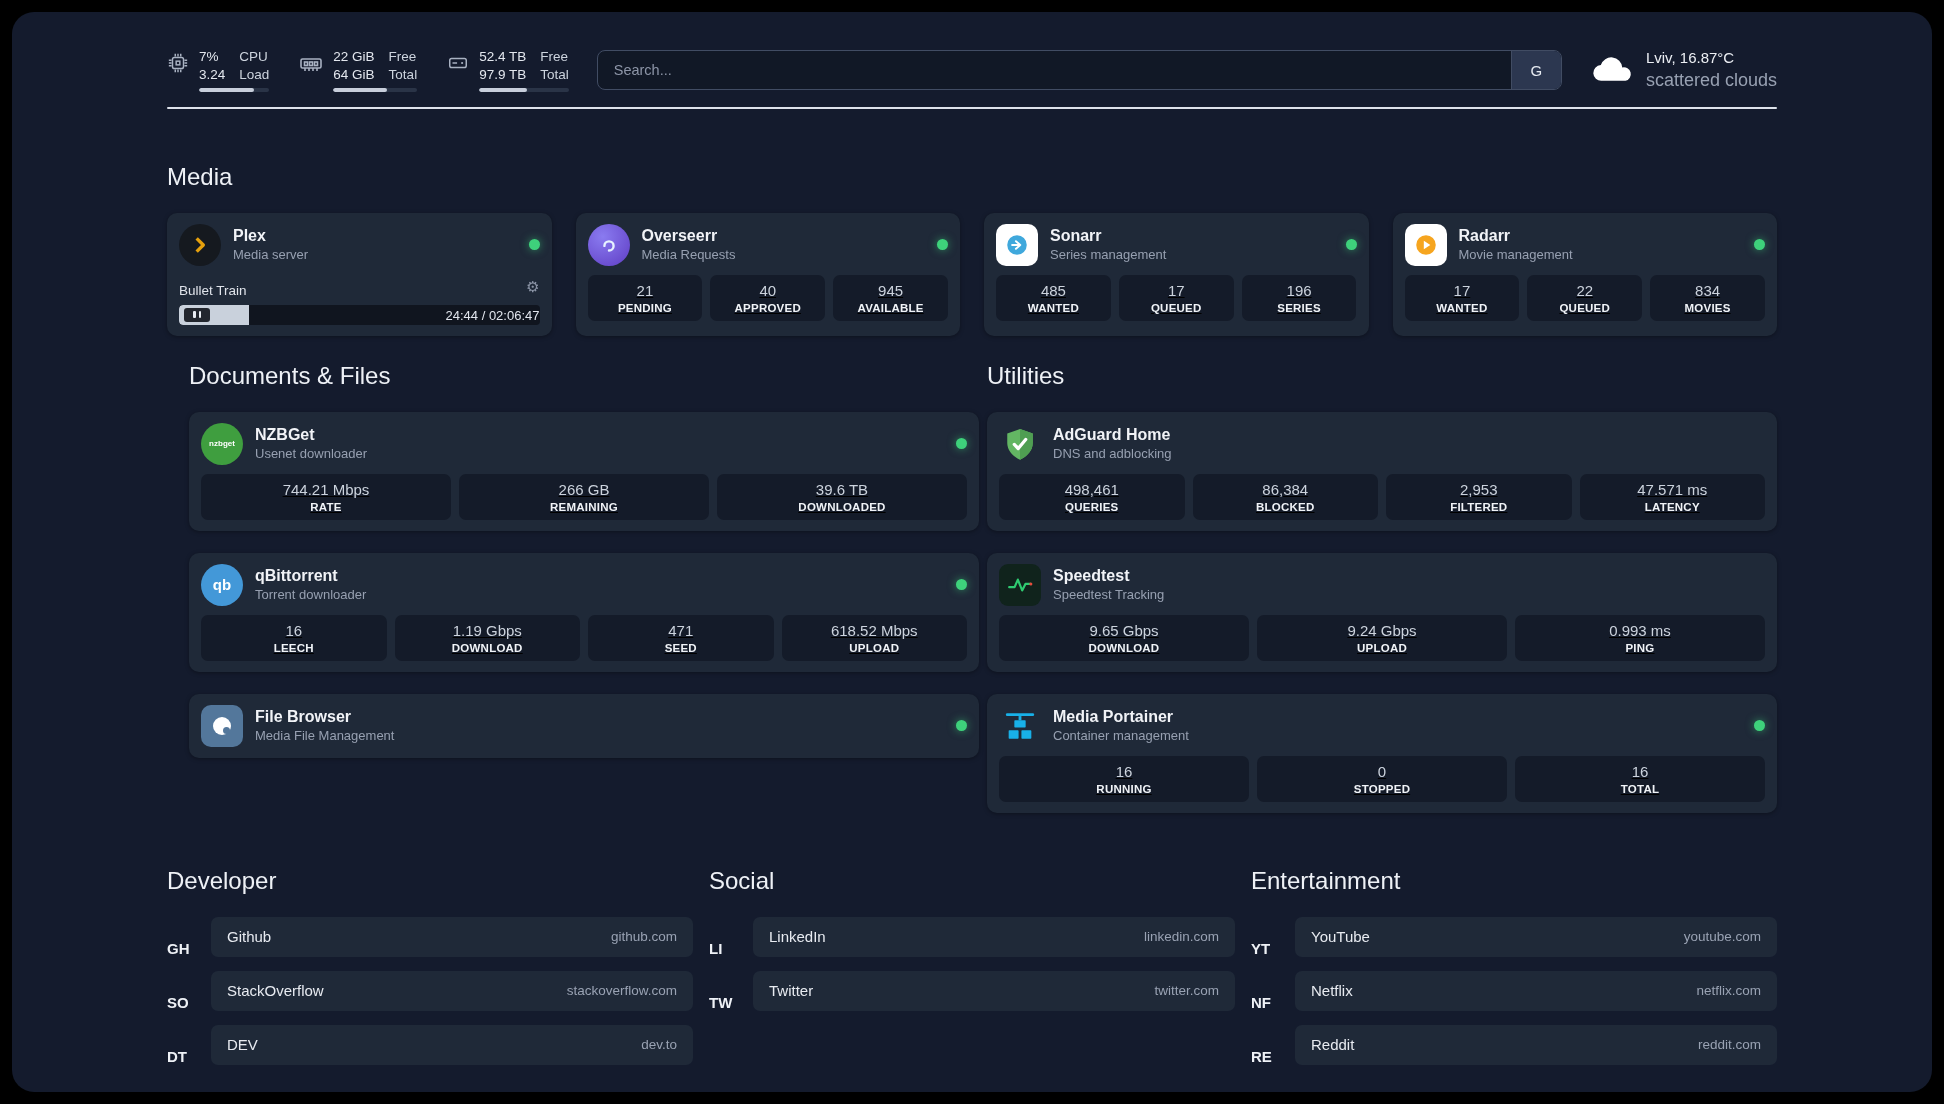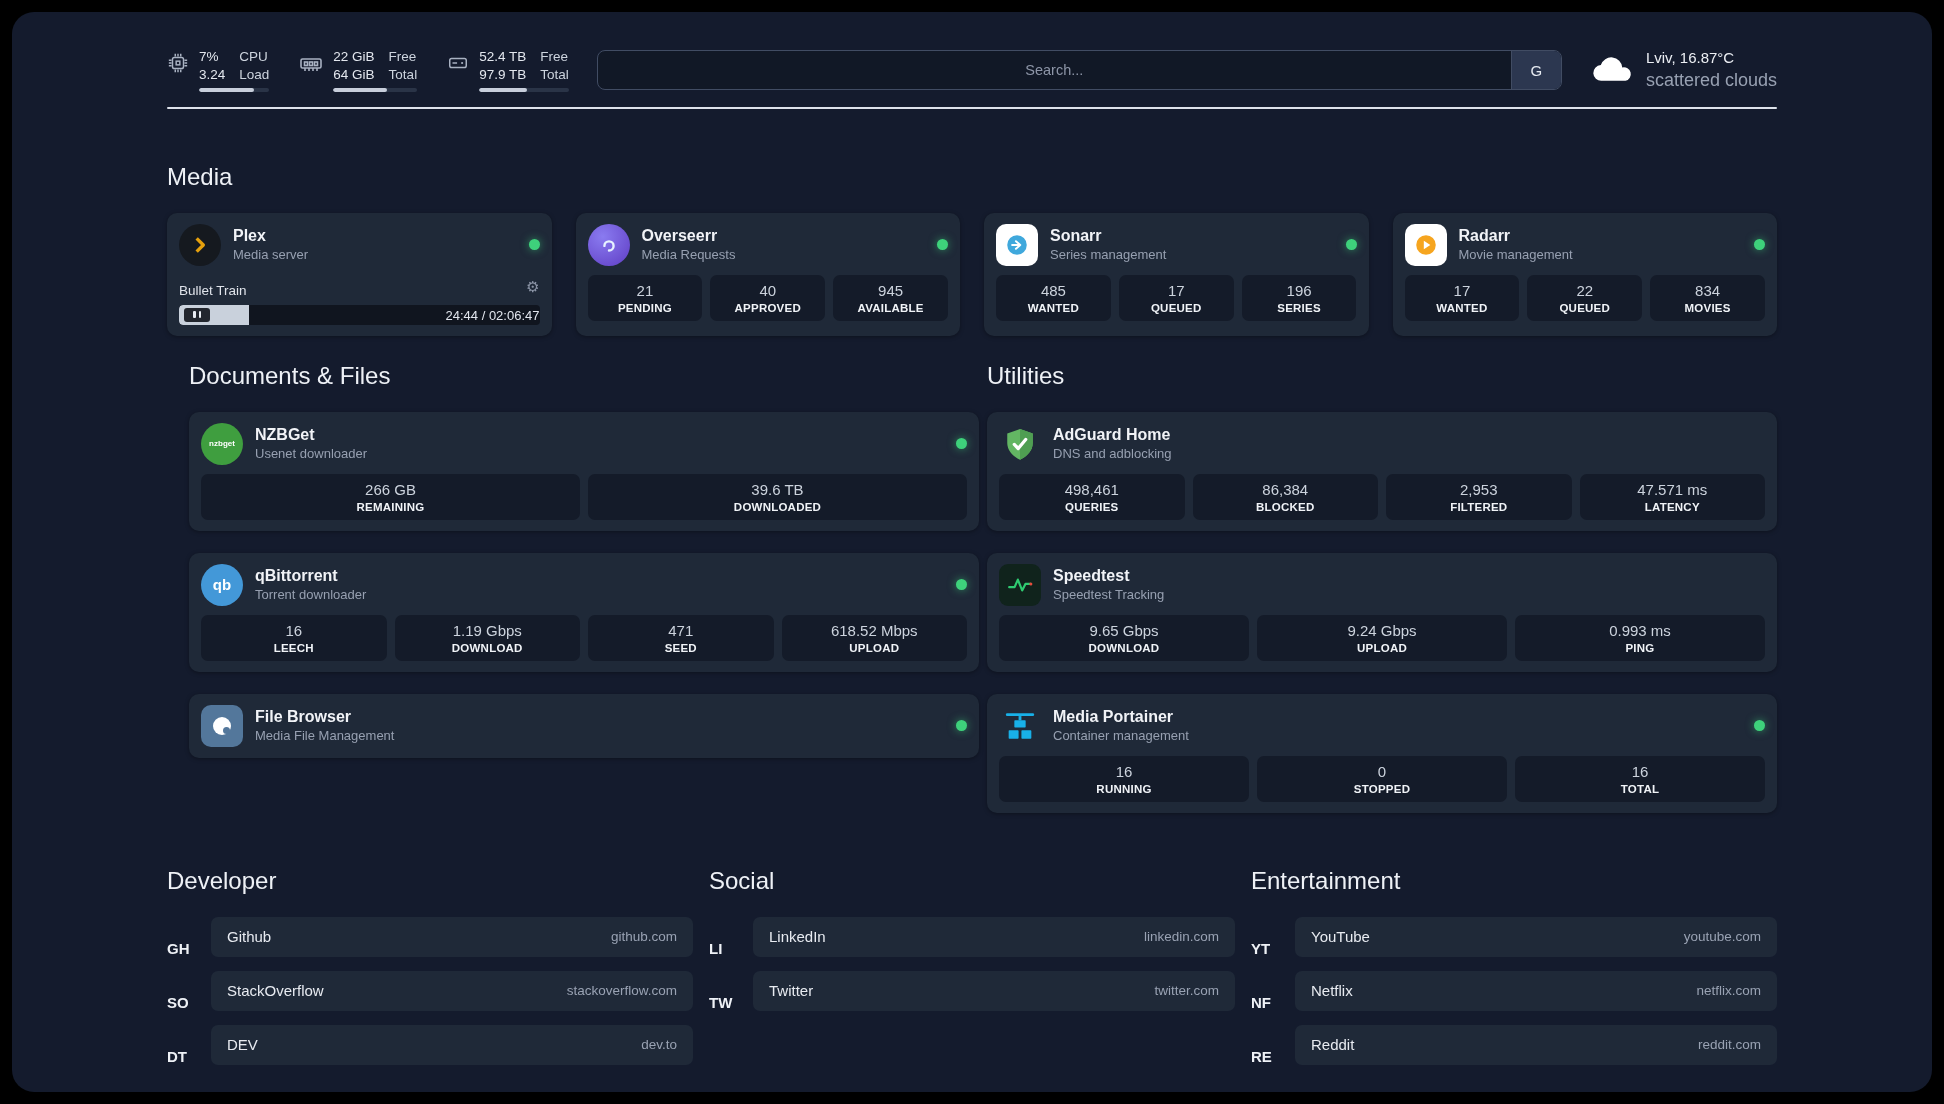--- a/index.html
+++ b/index.html
@@ -23,21 +23,21 @@
   .sys-cols { display:flex; gap:14px; }
   .sys-col { display:flex; flex-direction:column; font-size:13.5px; line-height:1.3; }
   .sys-col .v1 { color:#e3e7ee; }
   .sys-col .v2 { color:#cdd4de; }
   .sys-bar { height:4px; background:#2a3447; border-radius:2px; margin-top:5px; overflow:hidden; }
   .sys-bar i { display:block; height:100%; background:#c7cedb; border-radius:2px; }
 
   .search { flex:1; display:flex; margin:0 28px; height:40px; border:1px solid #414c63;
             border-radius:8px; background:#111826; overflow:hidden; }
   .search input { flex:1; background:transparent; border:0; outline:none; color:#d6dbe4;
-                  font-size:14.5px; padding:0 16px; font-family:inherit;text-align:center; }
+                  font-size:14.5px; padding:0 16px; font-family:inherit; }
   .search input::placeholder { color:#8d95a7; }
   .search-g { width:50px; background:#2c3750; border:0; border-left:1px solid #414c63;
               color:#e6eaf1; font-size:15px; cursor:pointer; font-family:inherit; }
 
   .weather { display:flex; align-items:center; gap:12px; }
   .weather-text { display:flex; flex-direction:column; line-height:1.35; }
   .weather-line1 { font-size:15px; color:#eceff4; }
   .weather-line2 { font-size:18px; color:#98a1b2; }
 
   .divider { border:0; height:2px; background:#dde2ea; margin:14px 0 0; border-radius:1px; }
@@ -53,21 +53,21 @@
   .card-head { display:flex; align-items:center; gap:12px; }
   .app-icon { width:42px; height:42px; border-radius:10px; display:flex;
               align-items:center; justify-content:center; flex-shrink:0; }
   .head-text { display:flex; flex-direction:column; }
   .app-name { font-size:16px; font-weight:600; color:#f1f3f7; }
   .app-sub { font-size:13px; color:#97a0b1; margin-top:2px; }
   .status-dot { width:11px; height:11px; border-radius:50%; background:#3ed17b;
                 margin-left:auto; box-shadow:0 0 8px rgba(62,209,123,.6); flex-shrink:0; }
 
   .tiles { display:flex; gap:8px; margin-top:9px; }
-  .tile { flex:1; background:#141b29; border-radius:7px; padding:7px 4px; text-align:center; }
+  .tile { flex:1; background:#141b29; border-radius:7px; padding:7px 4px; text-align:center;text-decoration:underline; }
   .tile-value { font-size:15px; color:#ccd3dd; }
   .tile-label { font-size:11.5px; font-weight:700; color:#f0f3f7; margin-top:3px; letter-spacing:.02em; }
 
   
   .now-playing { display:flex; align-items:center; margin-top:9px; }
   .np-title { font-size:13.5px; color:#dfe3ea;margin-top:8px; }
   .gear { margin-left:auto; color:#8b94a6; font-size:15px; line-height:1; cursor:pointer; }
   .player { position:relative; margin-top:7px; height:20px; }
   .player-track { position:absolute; inset:0; background:#10151f; border-radius:4px; overflow:hidden; }
   .player-fill { height:100%; background:#c9d1dc; border-radius:4px 0 0 4px; }
@@ -350,20 +350,24 @@
               <span>nzbget</span>
             </span>
             <div class="head-text">
               <span class="app-name">NZBGet</span>
               <span class="app-sub">Usenet downloader</span>
             </div>
             <span class="status-dot"></span>
           </div>
           <div class="tiles">
             <div class="tile">
+              <div class="tile-value">744.21 Mbps</div>
+              <div class="tile-label">RATE</div>
+            </div>
+            <div class="tile">
               <div class="tile-value">266 GB</div>
               <div class="tile-label">REMAINING</div>
             </div>
             <div class="tile">
               <div class="tile-value">39.6 TB</div>
               <div class="tile-label">DOWNLOADED</div>
             </div>
           </div>
         </div>
 

